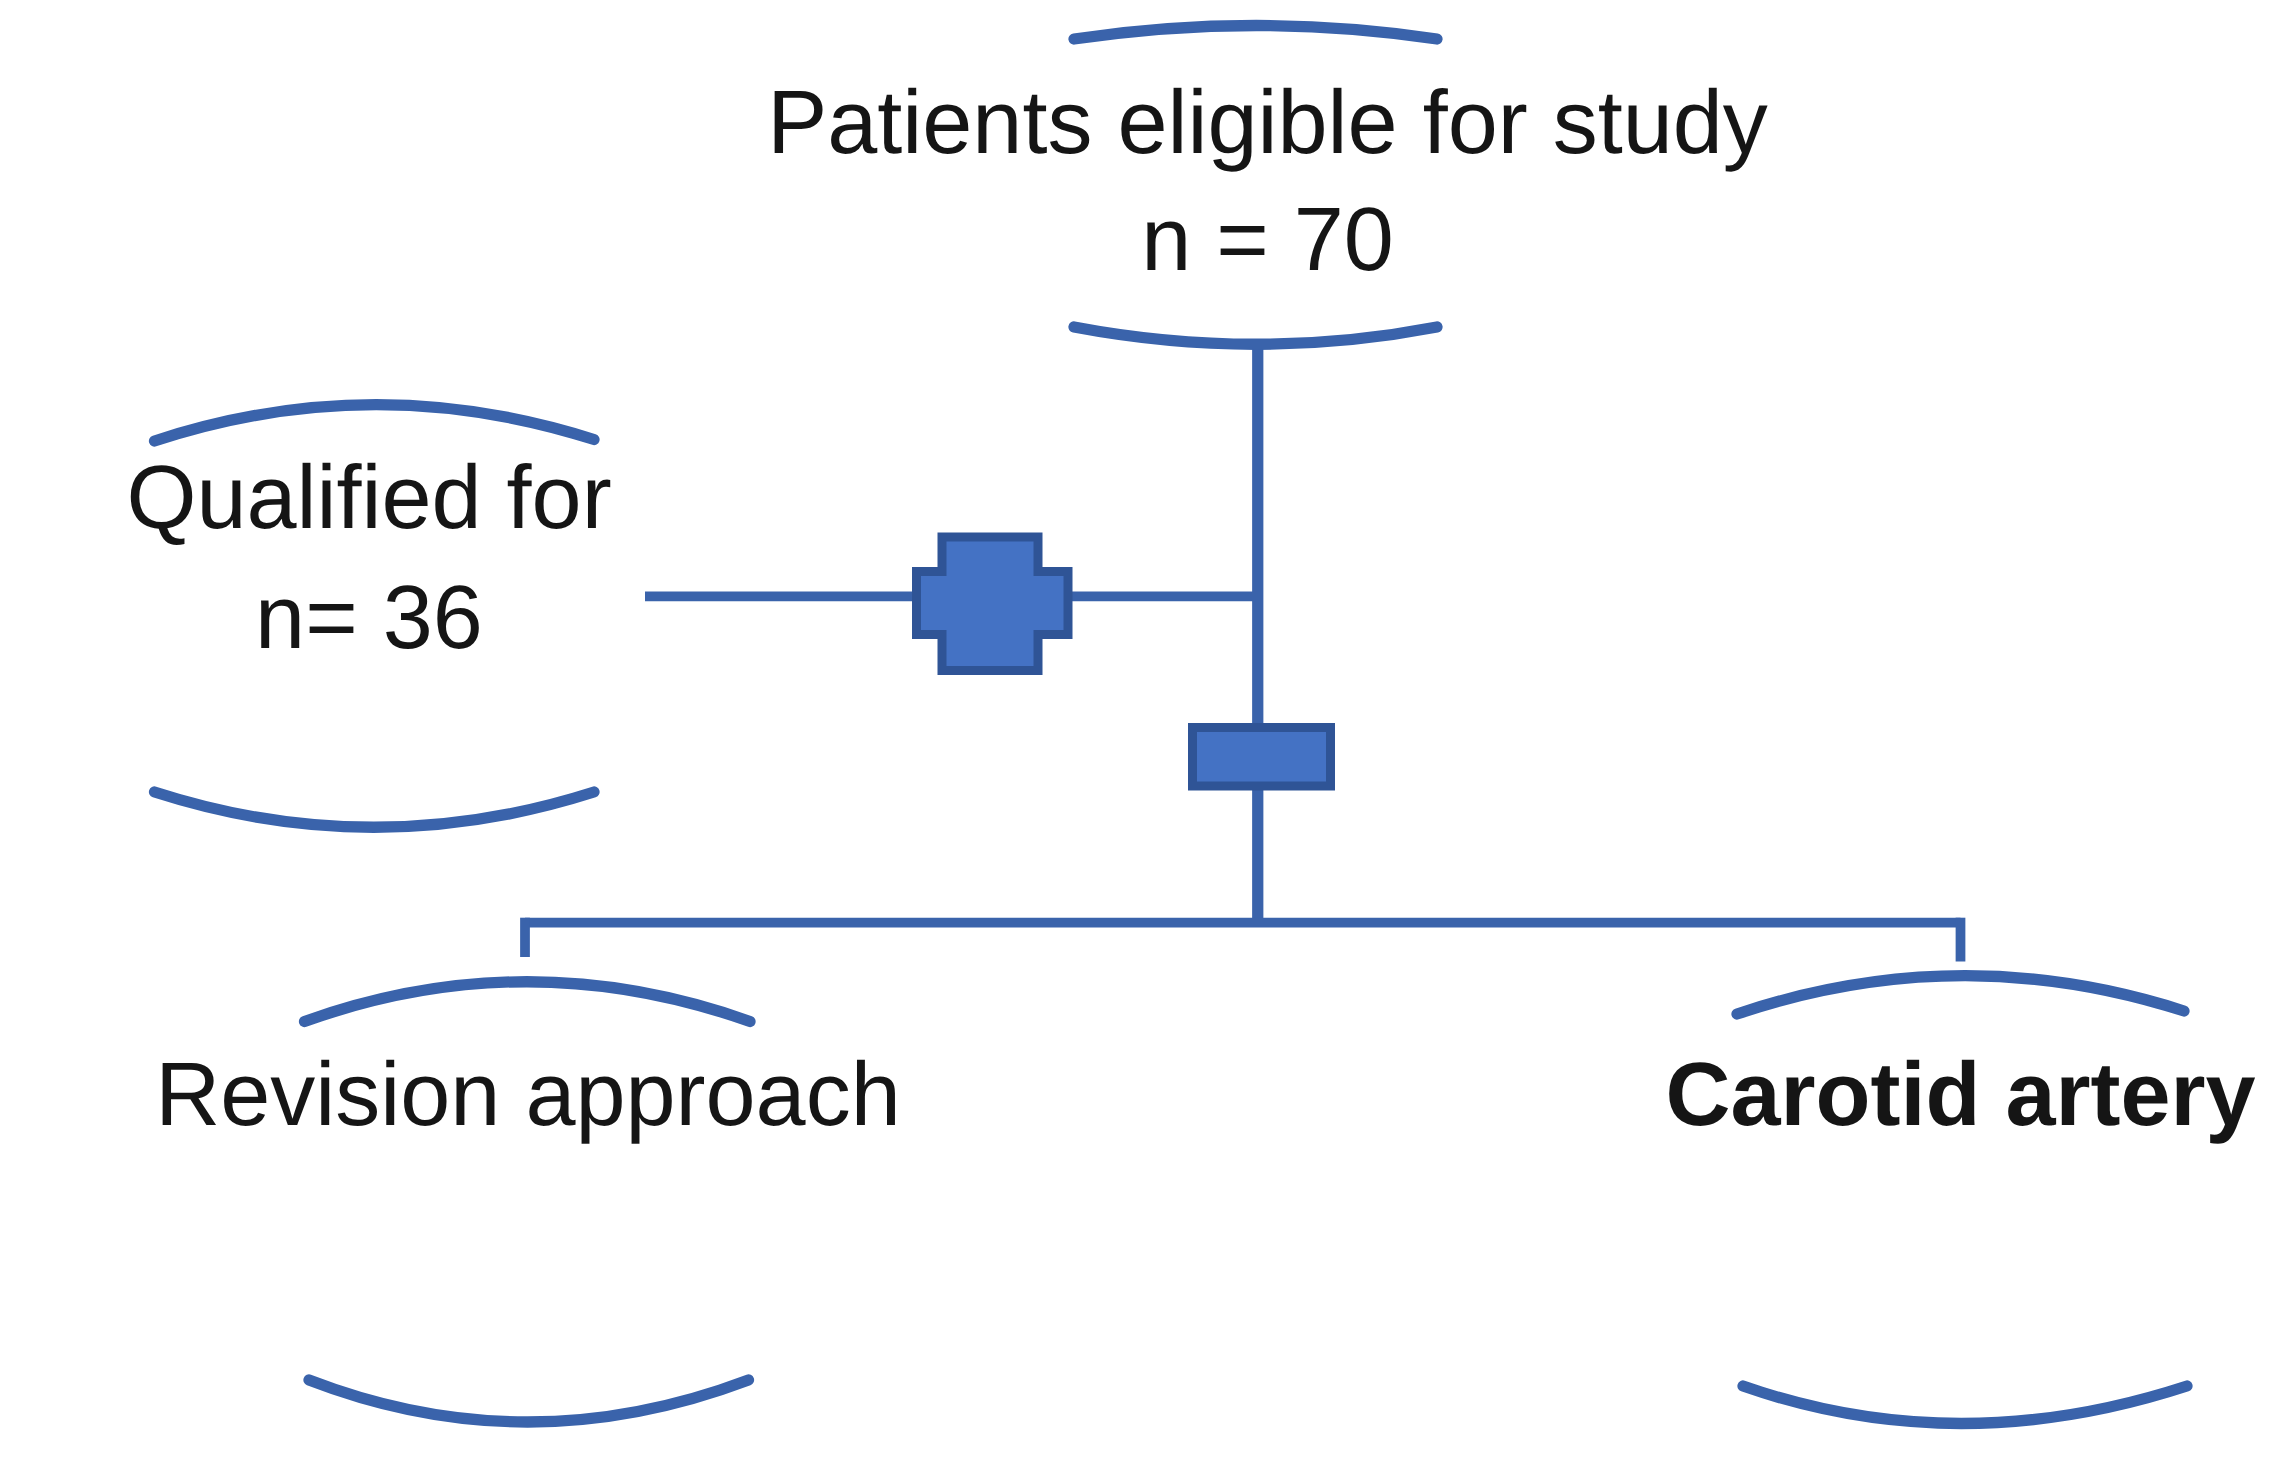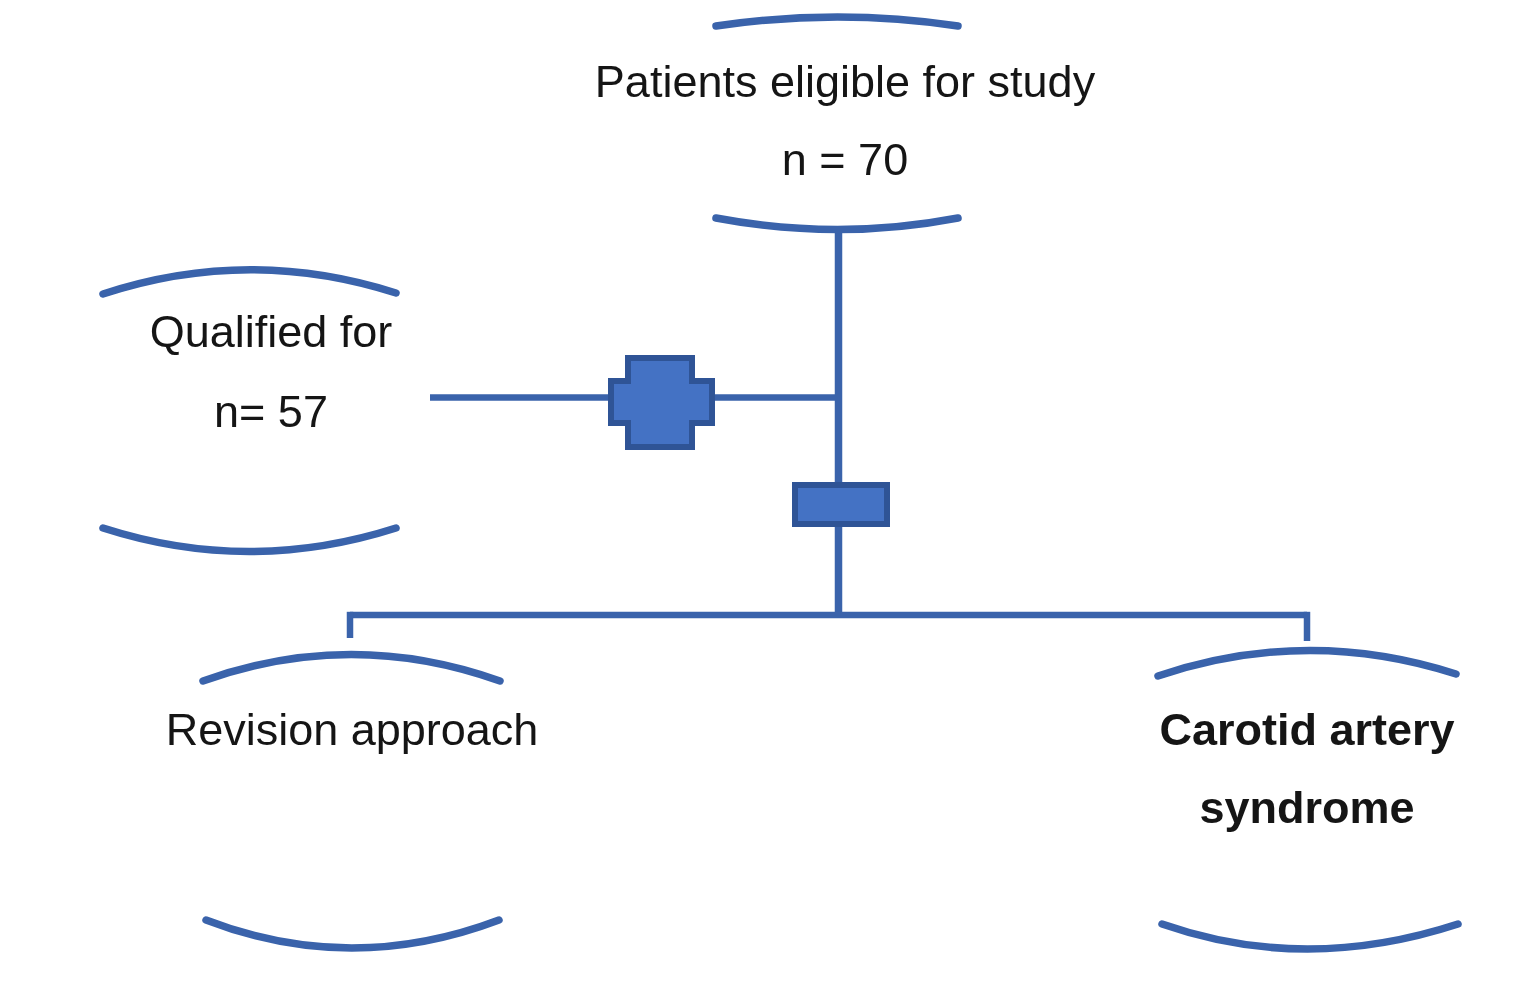--- a/index.html
+++ b/index.html
@@ -41,27 +41,26 @@
     fill: var(--shape-fill, #4472c4);
     stroke: var(--shape-stroke, #2f5496);
     stroke-width: 6;
     stroke-linejoin: miter;
   }
   .node {
     position: absolute;
     transform: translateX(-50%);
     text-align: center;
     color: var(--text-color, #151515);
-    font-size: 45px;
+    font-size: 60px;
     line-height: 78px;
     white-space: nowrap;
   }
   .node.tight {
     line-height: 80px;
-    margin-left: 25px;
   }
   .tline {
     display: block;
   }
 </style>
 </head>
 <body style="background: rgb(255, 255, 255);">
 
 <div class="canvas">
 
@@ -89,25 +88,24 @@
     <rect class="shape" x="795" y="485" width="92" height="39"></rect>
   </svg>
 
   <div class="node" style="left:845px; top:43px;">
     <span class="tline">Patients eligible for study</span>
     <span class="tline">n = 70</span>
   </div>
 
   <div class="node tight" style="left:246px; top:292px;">
     <span class="tline">Qualified for</span>
-    <span class="tline">n= 57</span>
+    <span class="tline">n= 36</span>
   </div>
 
   <div class="node" style="left:352px; top:691px;">
     <span class="tline">Revision approach</span>
   </div>
 
   <div class="node" style="left:1307px; top:691px;font-weight:bold;">
     <span class="tline">Carotid artery</span>
-    <span class="tline">syndrome</span>
   </div>
 
 </div>
 
 </body></html>

